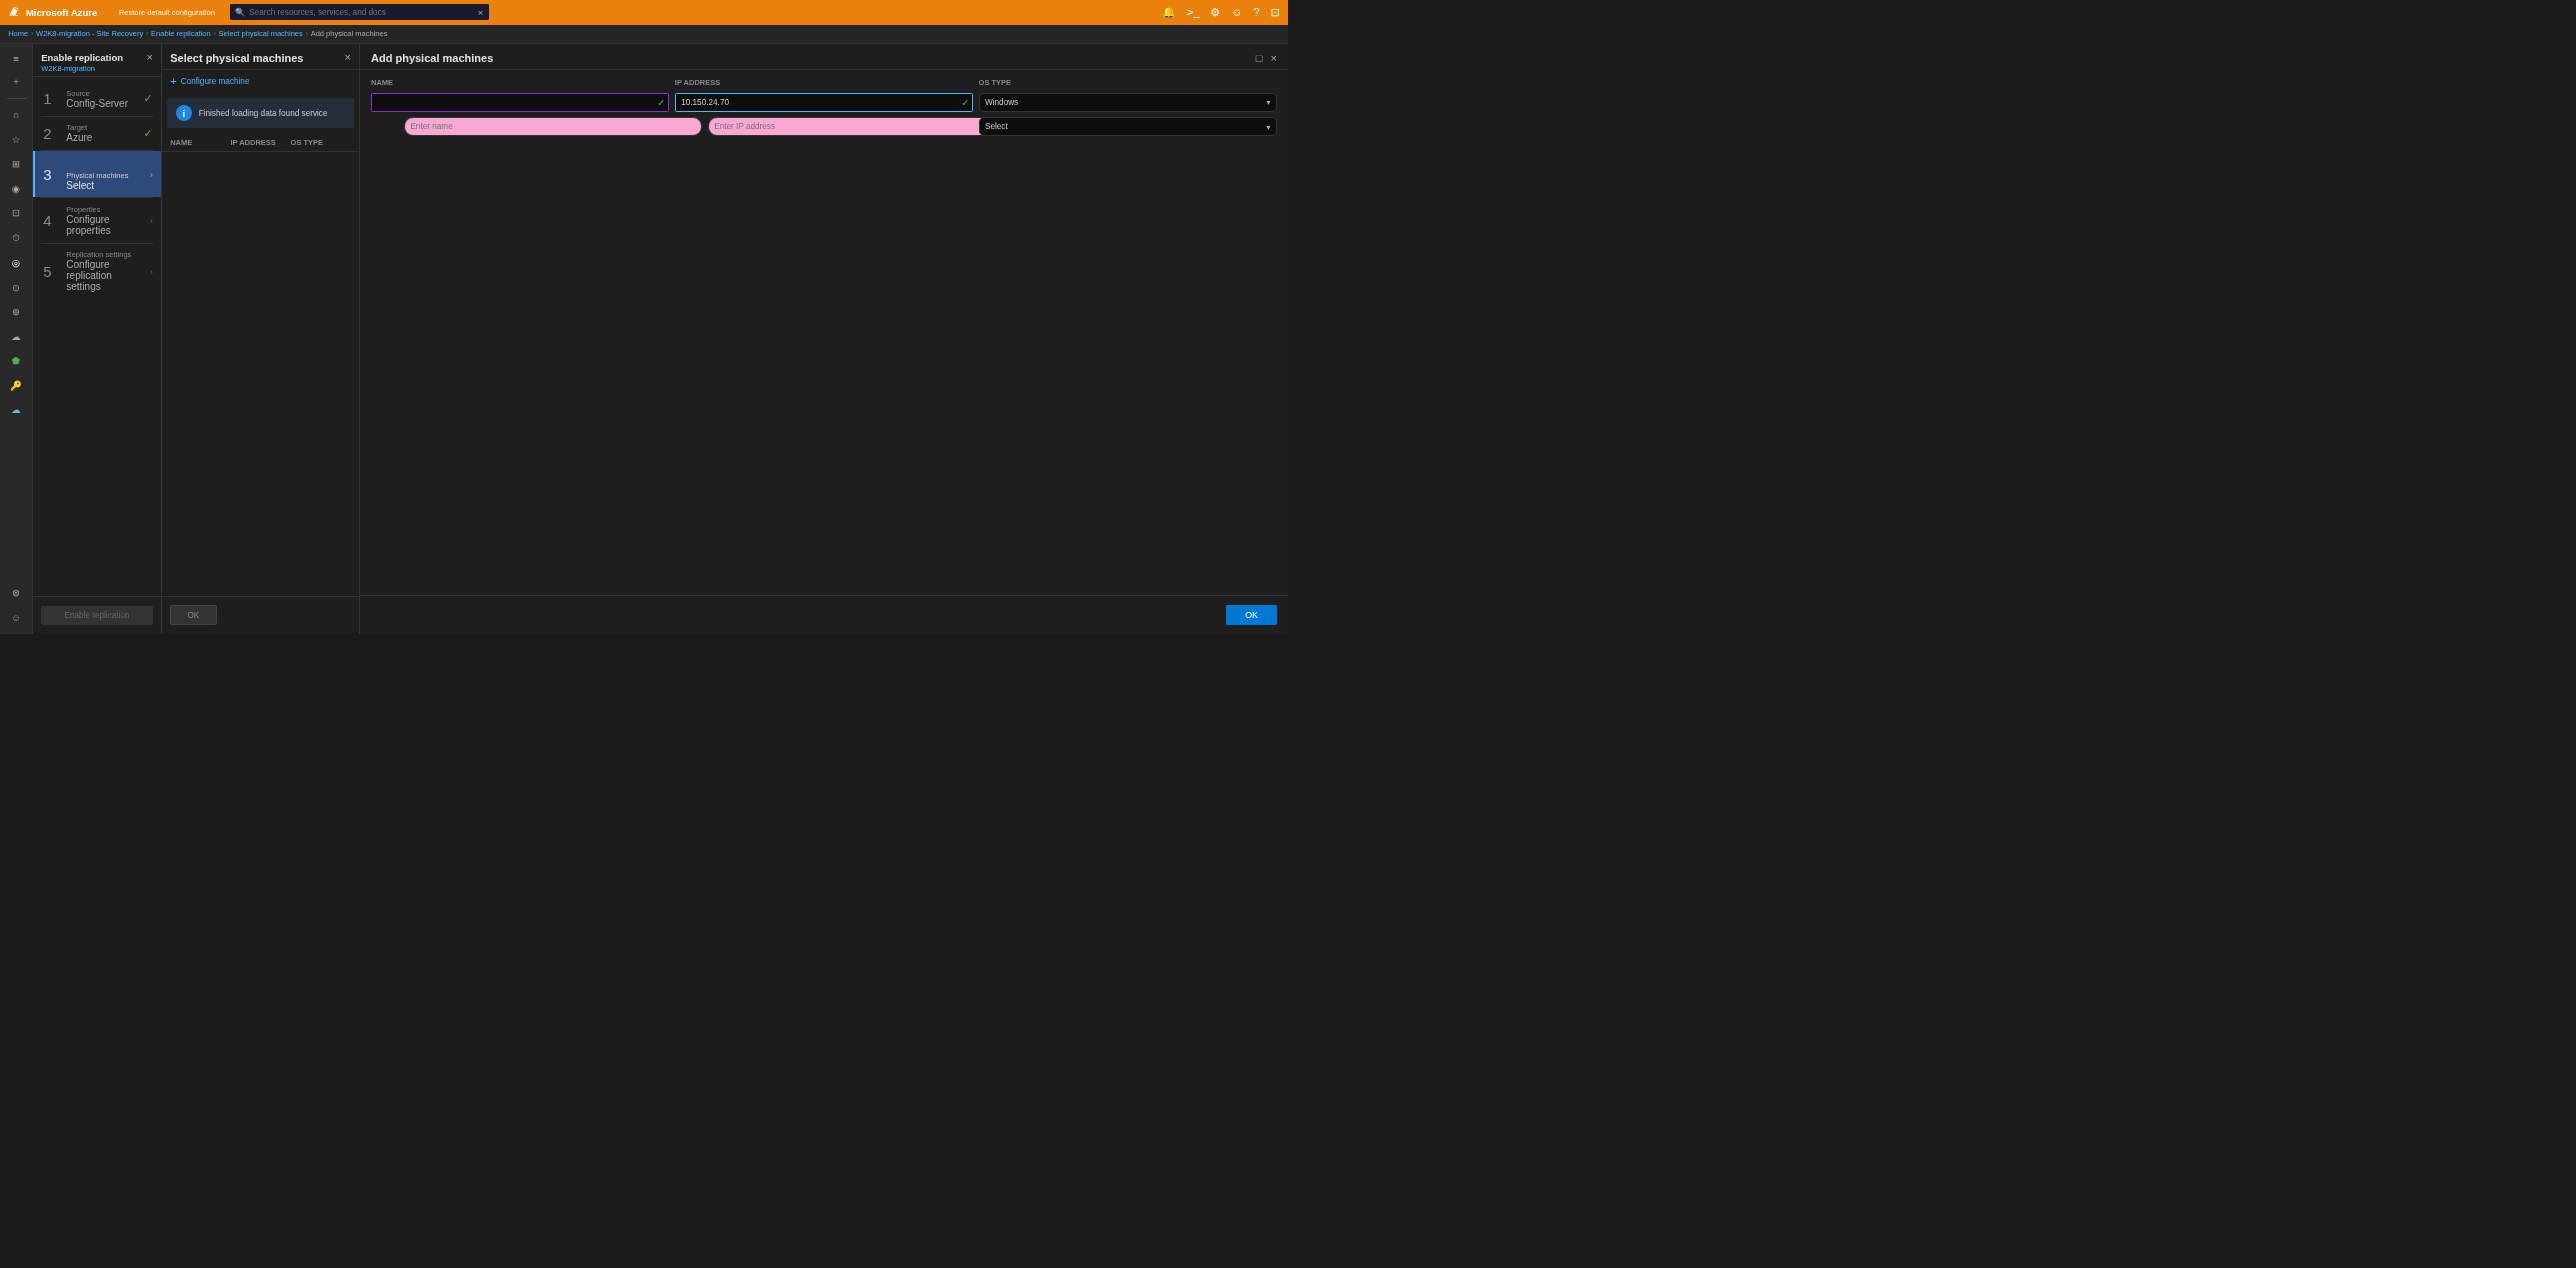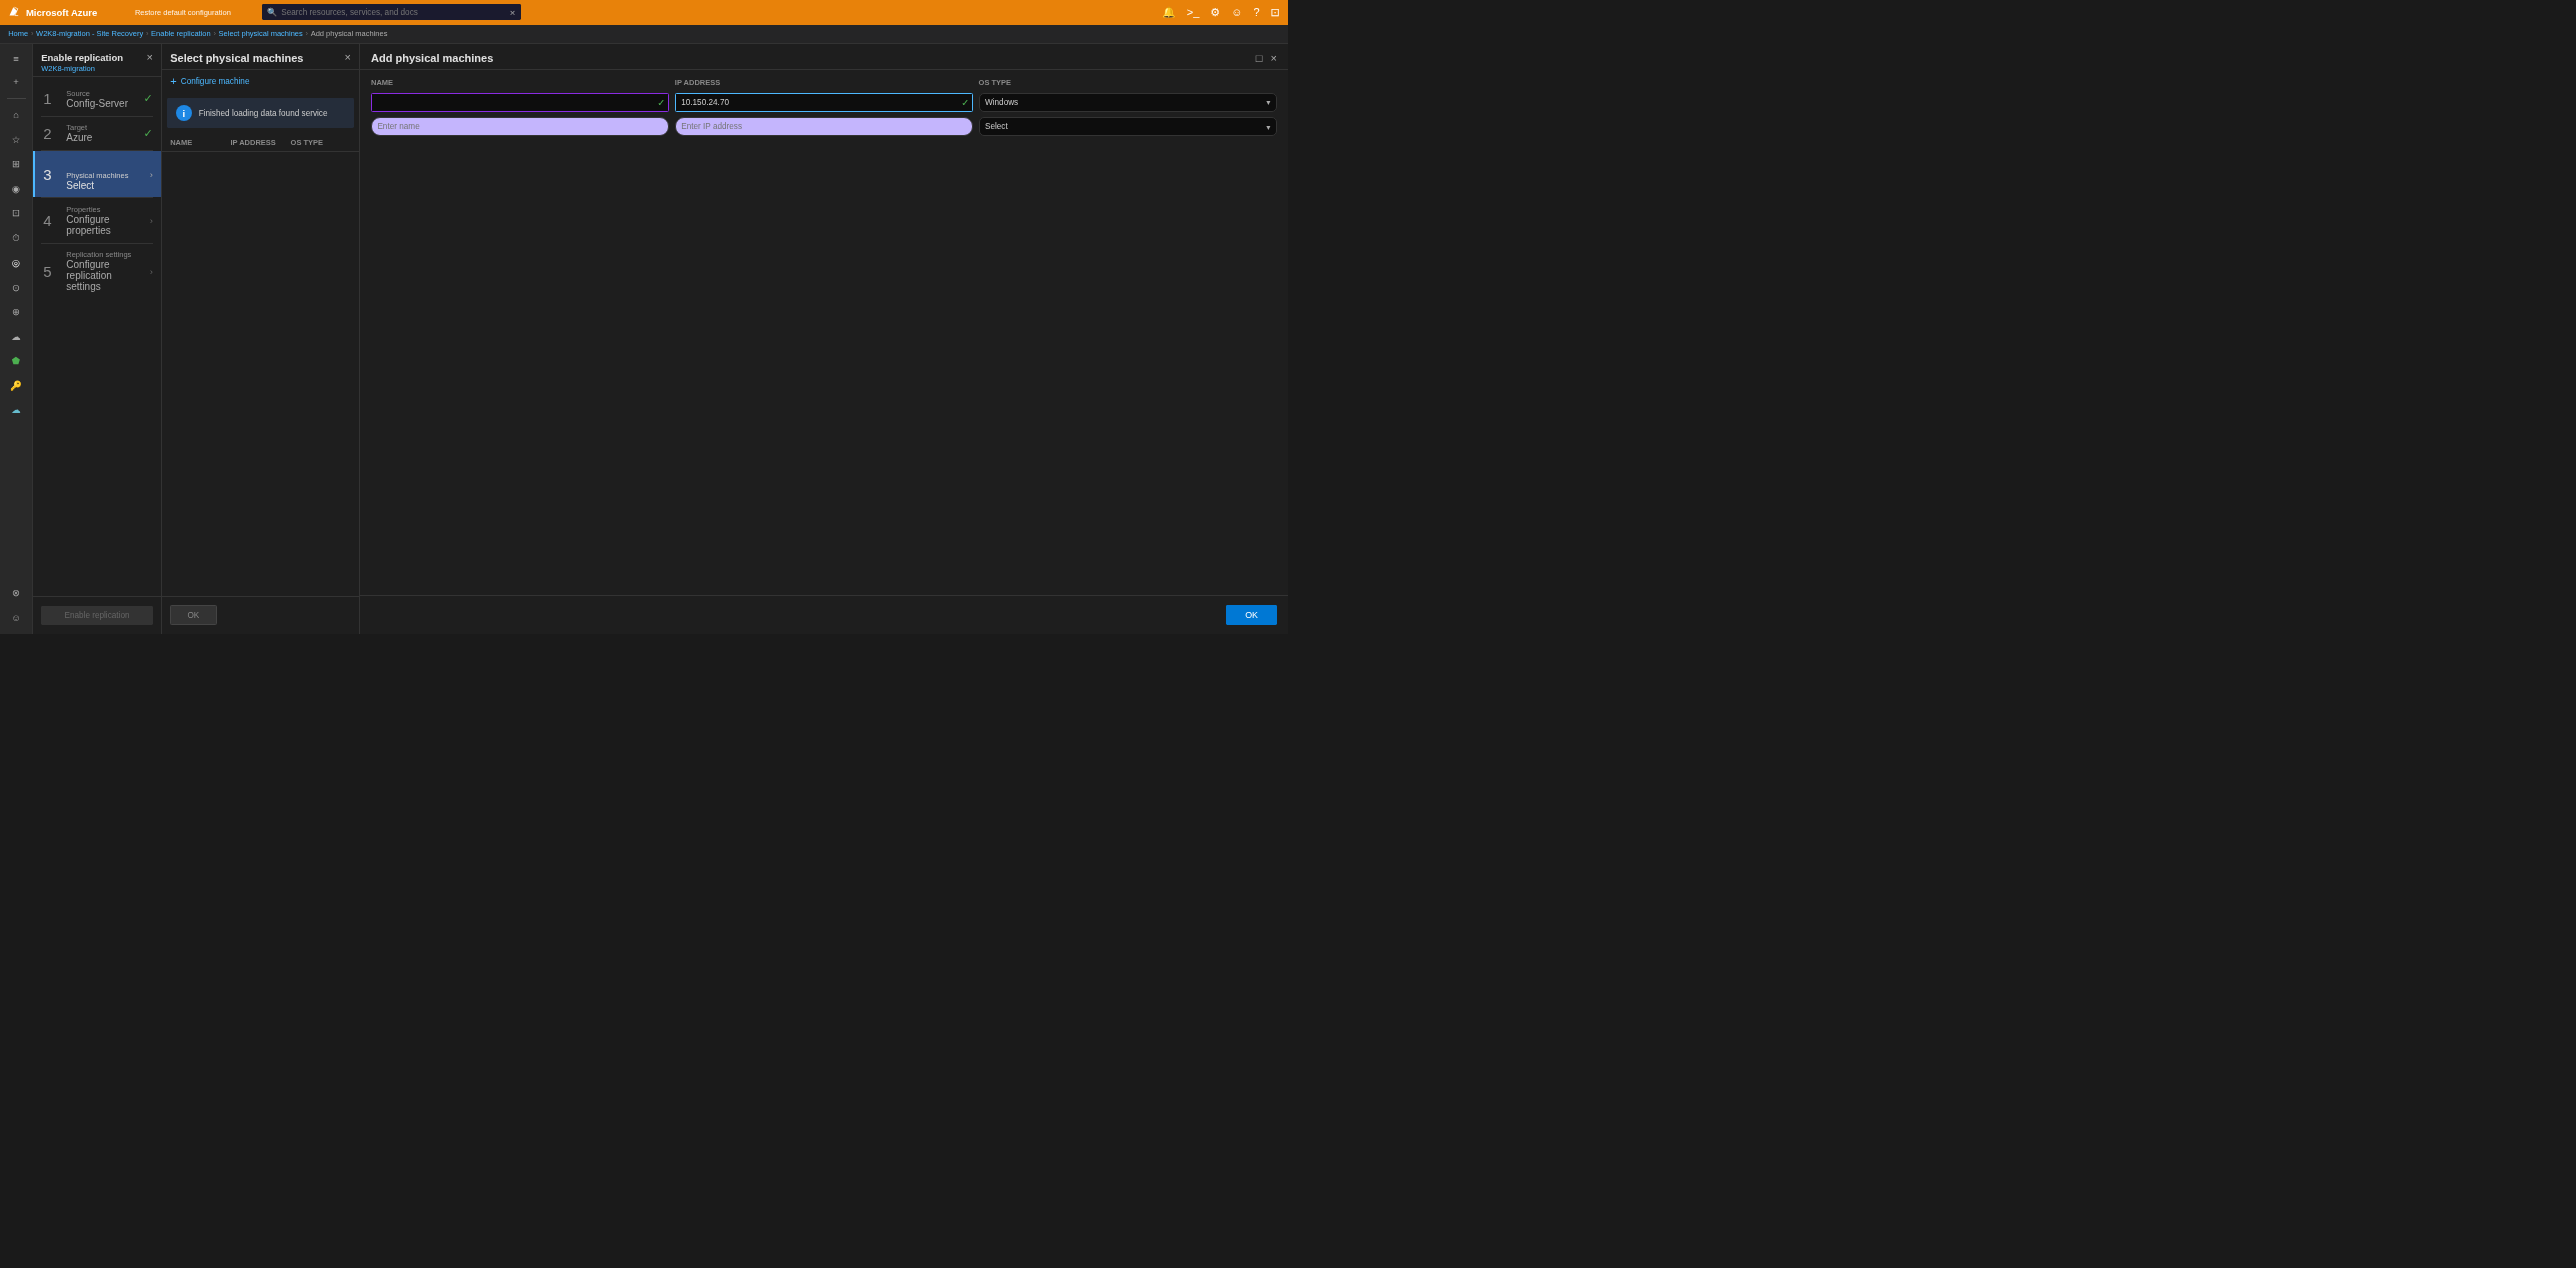--- a/index.html
+++ b/index.html
@@ -13,21 +13,21 @@
       font-size: 8.2px;
     }
 
     
     .topbar {
       background: #e8820a;
       height: 24.5px;
       display: flex;
       align-items: center;
       padding: 0 8.2px;
-      gap: 24px;
+      gap: 8px;
     }
     .topbar-logo {
       color: white;
       font-size: 9.5px;
       font-weight: 600;
       display: flex;
       align-items: center;
       gap: 4.1px;
     }
     .topbar-logo .logo-icon {
@@ -460,26 +460,27 @@
       font-size: 6.8px;
     }
 
     .machine-row-empty {
       display: grid;
       grid-template-columns: 1.5fr 1.5fr 1.5fr;
       gap: 5.4px;
       margin-bottom: 5.4px;
     }
     .machine-input-placeholder {
-      background: #c4b5fd;
+      background: #f9a8d4;
       border: 0.7px solid #333;
       border-radius: 9px;
       color: #555;
       padding: 4.1px 5.4px;
       font-size: 8.2px;
+      margin-left: 33px;
     }
 
     .panel-3-footer {
       margin-top: auto;
       padding: 8.2px 11px;
       border-top: 0.7px solid #333;
       display: flex;
       justify-content: flex-end;
     }
     .btn-primary {

